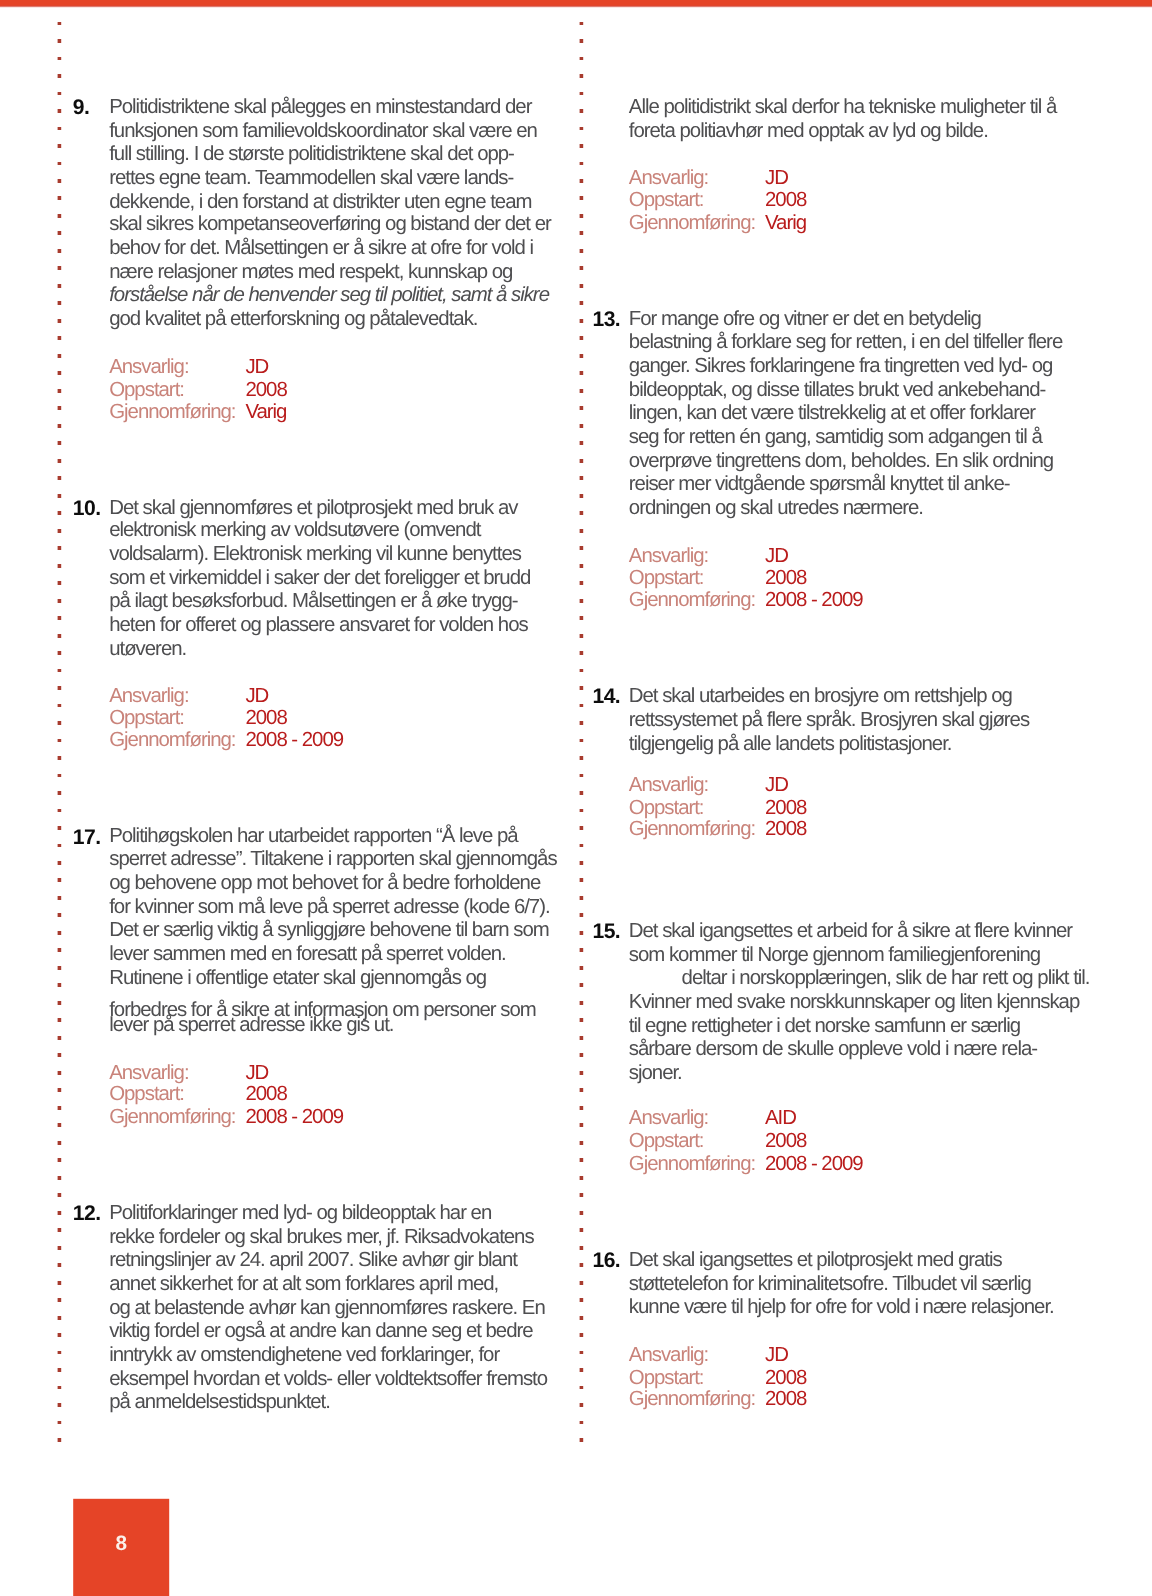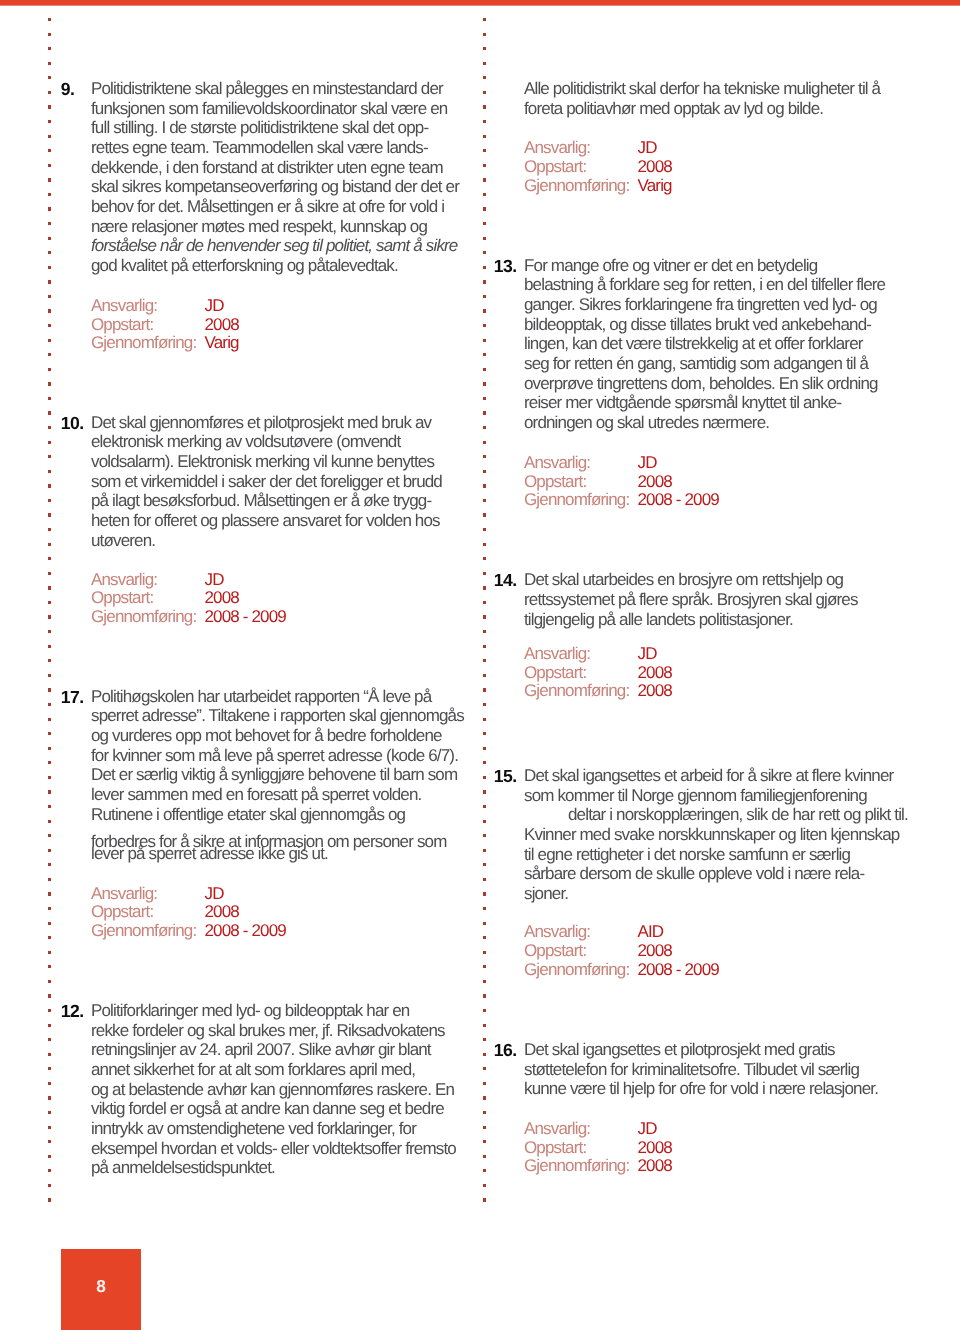--- a/index.html
+++ b/index.html
@@ -71,21 +71,21 @@
 <div class="meta" style="top:570.7px;">
         <div class="row" style="top:0.00px;"><span class="lbl">Ansvarlig:</span><span class="val">JD</span></div>
         <div class="row" style="top:18.78px;"><span class="lbl">Oppstart:</span><span class="val">2008</span></div>
         <div class="row" style="top:37.56px;"><span class="lbl">Gjennomføring:</span><span class="val">2008 - 2009</span></div>
       </div>
 <div class="block" style="top:686.7px;">
 <div class="num">17.</div>
 <div class="para">
           <span class="ln" style="top:0.00px;">Politihøgskolen har utarbeidet rapporten “Å leve på</span>
           <span class="ln" style="top:19.66px;">sperret adresse”. Tiltakene i rapporten skal gjennomgås</span>
-          <span class="ln" style="top:39.32px;">og vurderes opp mot behovet for å bedre forholdene</span>
+          <span class="ln" style="top:39.32px;">og behovene opp mot behovet for å bedre forholdene</span>
           <span class="ln" style="top:58.98px;">for kvinner som må leve på sperret adresse (kode 6/7).</span>
           <span class="ln" style="top:78.64px;">Det er særlig viktig å synliggjøre behovene til barn som</span>
           <span class="ln" style="top:98.30px;">lever sammen med en foresatt på sperret volden.</span>
           <span class="ln" style="top:117.96px;">Rutinene i offentlige etater skal gjennomgås og</span>
           <span class="ln" style="top:145px;">forbedres for å sikre at informasjon om personer som</span>
           <span class="ln" style="top:157.28px;">lever på sperret adresse ikke gis ut.</span>
         </div>
 </div>
 <div class="meta" style="top:884.5px;">
         <div class="row" style="top:0.00px;"><span class="lbl">Ansvarlig:</span><span class="val">JD</span></div>

